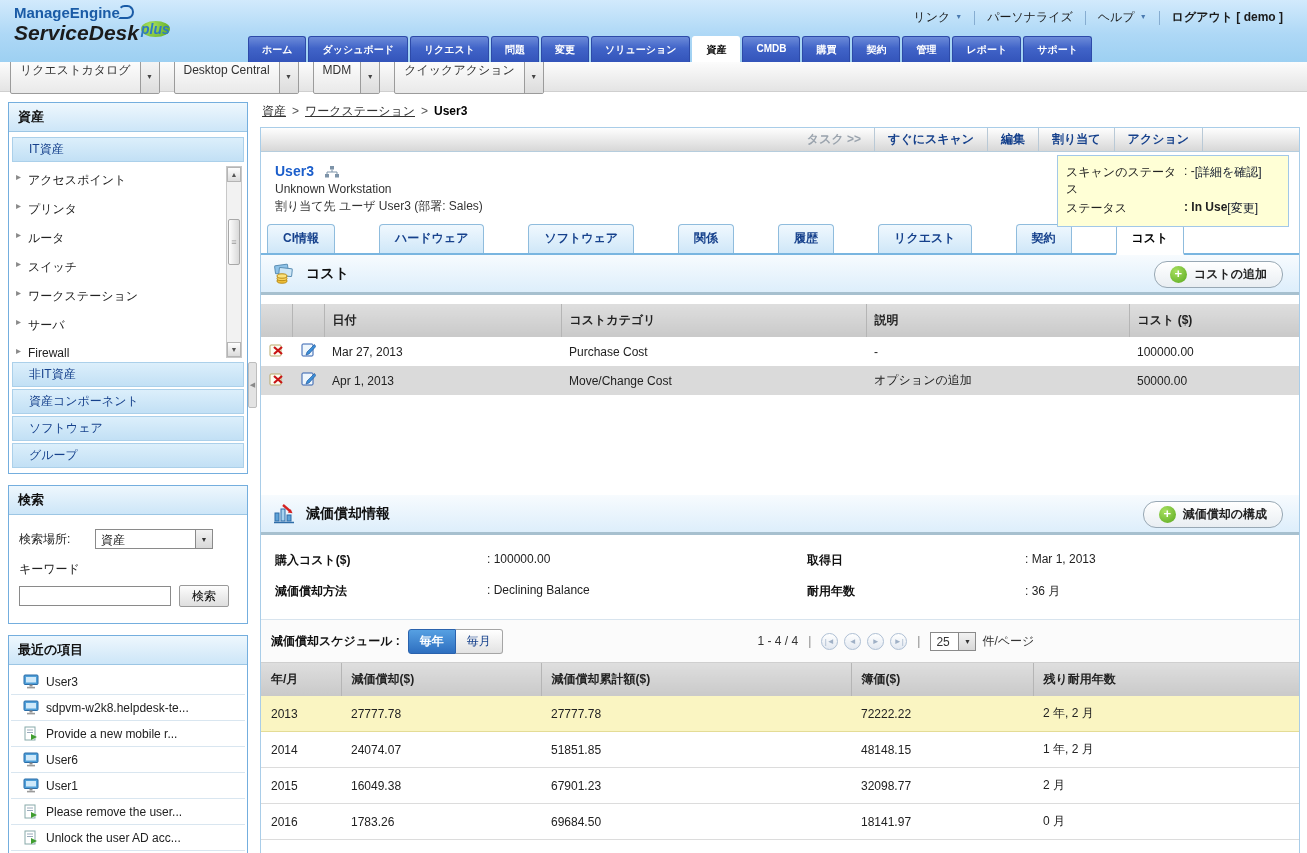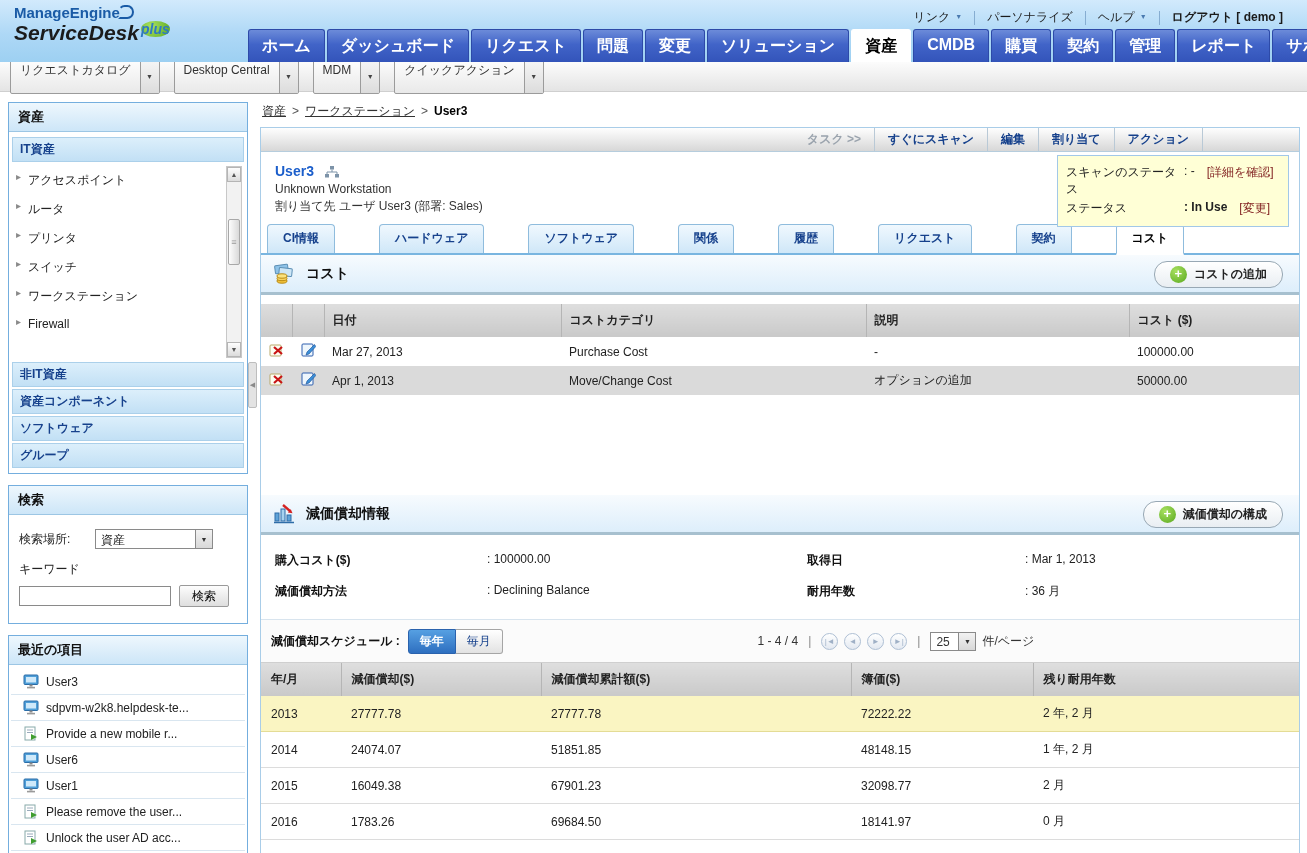--- a/index.html
+++ b/index.html
@@ -14,21 +14,21 @@
   .logo .l1 .swirl { display:inline-block; width:16px; height:14px; border:2px solid #1a5ba6;
     border-radius:50% 50% 50% 0 / 60% 60% 60% 0; border-left-color:transparent; margin-left:-2px; vertical-align:top; }
   .logo .l2 { font-weight:bold; font-style:italic; font-size:21px; color:#1b1b1b; }
   .logo .l2 .plus { color:#2f79c2; font-size:14px; vertical-align:6px; margin-left:2px; font-style:italic; }
   .toplinks { position:absolute; right:12px; top:9px; display:flex; align-items:center; font-size:12px; color:#1b1b1b; }
   .toplinks .tl { padding:0 12px; cursor:pointer; white-space:nowrap; }
   .toplinks .sep { width:1px; height:14px; background:#86add1; }
   .toplinks .caret::after { content:"▼"; font-size:7px; color:#4a7ab0; margin-left:5px; vertical-align:2px; }
   .toplinks .logout { font-weight:bold; }
   .navtabs { position:absolute; left:248px; bottom:0; display:flex; }
-  .ntab { margin-right:2px; padding:6px 13px 5px; font-weight:bold; color:#fff; font-size:16px; cursor:pointer;
+  .ntab { margin-right:2px; padding:6px 13px 5px; font-weight:bold; color:#fff; font-size:10px; cursor:pointer;
     background:linear-gradient(180deg,#6c8bd9 0%,#4164c8 45%,#3354ba 100%);
     border:1px solid #2d4aa8; border-bottom:none; border-radius:3px 3px 0 0; white-space:nowrap; }
   .ntab.active { background:#fff; color:#000; border-color:#fff; }
 
   
   .toolbar { height:30px; background:linear-gradient(180deg,#fcfcfc,#e4e4e4);
     border-bottom:1px solid #cfcfcf; display:flex; align-items:center; padding-left:10px; gap:14px; }
   .ddbtn { display:flex; height:34px; border:1px solid #9b9b9b; border-radius:2px; overflow:hidden; cursor:pointer;
     background:linear-gradient(180deg,#fdfdfd,#e9e9e9); }
   .ddbtn .lbl { padding:0 9px; line-height:19px; color:#333; }
@@ -40,21 +40,21 @@
   .main { display:flex; align-items:flex-start; }
   .sidebar { width:240px; margin:10px 0 0 8px; flex:none; }
   .content { flex:1; margin:0 7px 0 12px; position:relative; }
 
   
   .panel { border:1px solid #74aede; margin-bottom:11px; background:#fff; }
   .phead { background:linear-gradient(180deg,#eef7fd,#cde6f8); border-bottom:1px solid #9cc6e4;
     font-weight:bold; font-size:13px; color:#111; padding:5px 9px; }
   .pbody { padding:3px; }
   .sbar { background:linear-gradient(180deg,#dcefFB,#c2e0f5); border:1px solid #abd0ea; color:#16418c;
-    font-weight:bold; padding:3px 7px; margin:2px 0; cursor:pointer; font-size:12px; }
+    font-weight:normal; padding:3px 16px; margin:2px 0; cursor:pointer; font-size:12px; }
   .itlist { position:relative; padding:2px 20px 2px 4px; height:196px; overflow:hidden; }
   .ititem { padding:6px 2px 6px 12px; position:relative; cursor:pointer; color:#222; white-space:nowrap; }
   .ititem::before { content:"▸"; position:absolute; left:0; top:5px; color:#8a8a8a; font-size:10px; }
   .vscroll { position:absolute; right:2px; top:2px; bottom:2px; width:16px; background:#f2f2f2; border:1px solid #c8c8c8; }
   .varr { position:absolute; left:0; right:0; height:15px; background:linear-gradient(180deg,#fdfdfd,#dcdcdc);
     border:1px solid #b5b5b5; text-align:center; font-size:7px; color:#555; line-height:13px; cursor:pointer; }
   .varr.up{ top:0; } .varr.dn{ bottom:0; }
   .vthumb { position:absolute; left:1px; right:1px; top:52px; height:46px; background:linear-gradient(90deg,#fdfdfd,#d9d9d9);
     border:1px solid #a8a8a8; border-radius:2px; cursor:grab; }
   .vthumb::after{ content:"≡"; display:block; text-align:center; color:#999; font-size:9px; line-height:44px;}
@@ -97,21 +97,21 @@
   .aname { color:#1b5ecb; font-weight:bold; font-size:14px; display:inline-block; }
   .hier { display:inline-block; margin-left:8px; vertical-align:-2px; }
   .atype { color:#333; margin-top:3px; }
   .aassign { color:#333; margin-top:2px; }
   .statbox { position:absolute; right:10px; top:3px; width:232px; background:#ffffd6;
     border:1px solid #a2c8e8; padding:6px 8px 7px; }
   .statbox .srw { display:flex; margin:2px 0; }
   .statbox .sl { width:118px; flex:none; }
   .statbox .sv::before { content:": "; }
   .statbox .sv.b { font-weight:bold; }
-  .statbox .slink { color:#7f1d1d; cursor:pointer; margin-left:12px; white-space:nowrap; }
+  .statbox .slink { color:#0f172a; cursor:pointer; margin-left:0; white-space:nowrap; }
 
   .tabstrip { display:flex; padding-left:6px; border-bottom:2px solid #79b5e0;gap:41px; }
   .tab { background:linear-gradient(180deg,#f0f8fe,#cfe7f8); border:1px solid #8fbcdd; border-bottom:none;
     border-radius:4px 4px 0 0; padding:5px 15px 4px; margin-right:3px; color:#16418c; font-weight:bold;
     cursor:pointer; font-size:12px; white-space:nowrap; }
   .tab.active { background:#fff; color:#000; margin-bottom:-2px; border-bottom:2px solid #fff; padding-bottom:6px; }
 
   .sechead { position:relative; display:flex; align-items:center; padding:7px 12px; height:40px;
     background:linear-gradient(180deg,#f7fbfe,#ddeefb); border-bottom:3px solid #a7c0cf; }
   .sectitle { font-weight:bold; font-size:14px; color:#111; margin-left:9px; }
@@ -224,24 +224,25 @@
 
 <div class="main">
 
   <div class="sidebar">
     <div class="panel">
       <div class="phead">資産</div>
       <div class="pbody">
         <div class="sbar">IT資産</div>
         <div class="itlist">
           <div class="ititem">アクセスポイント</div>
+          <div class="ititem">プリンタ</div>
           <div class="ititem">ルータ</div>
-          <div class="ititem">プリンタ</div>
           <div class="ititem">スイッチ</div>
           <div class="ititem">ワークステーション</div>
+          <div class="ititem">サーバ</div>
           <div class="ititem">Firewall</div>
           <div class="vscroll">
             <div class="varr up">▲</div>
             <div class="vthumb"></div>
             <div class="varr dn">▼</div>
           </div>
         </div>
         <div class="sbar">非IT資産</div>
         <div class="sbar">資産コンポーネント</div>
         <div class="sbar">ソフトウェア</div>

